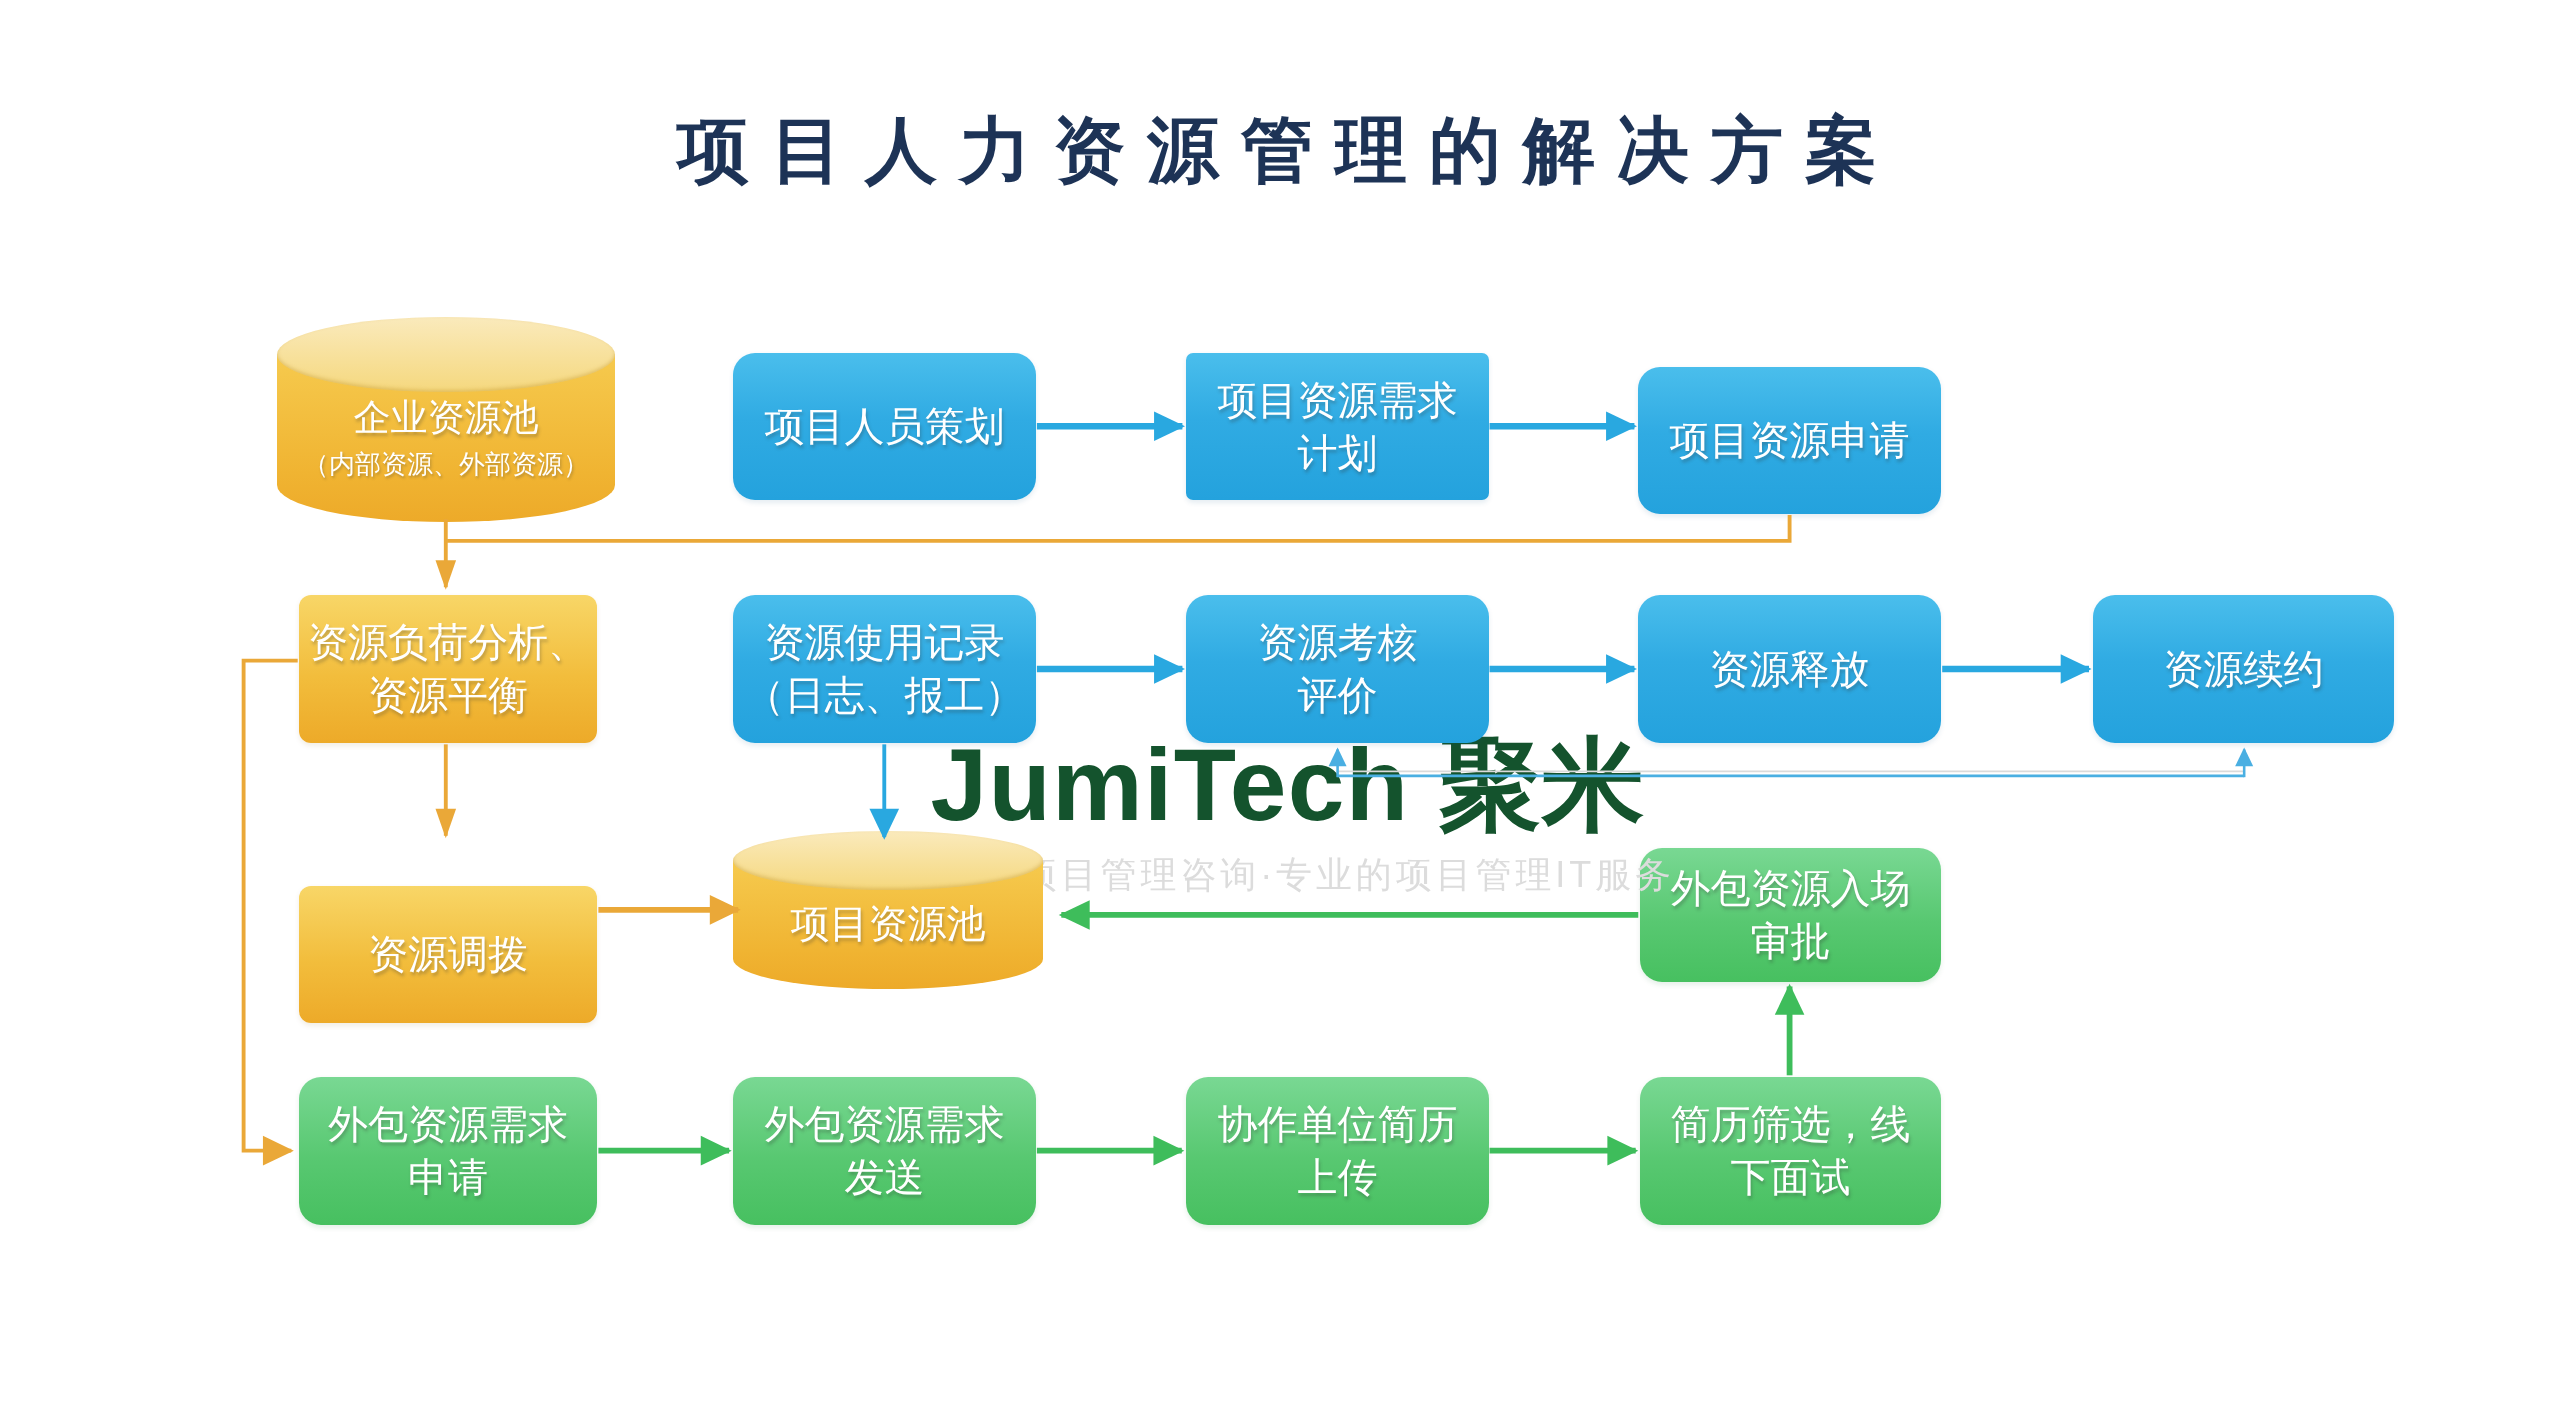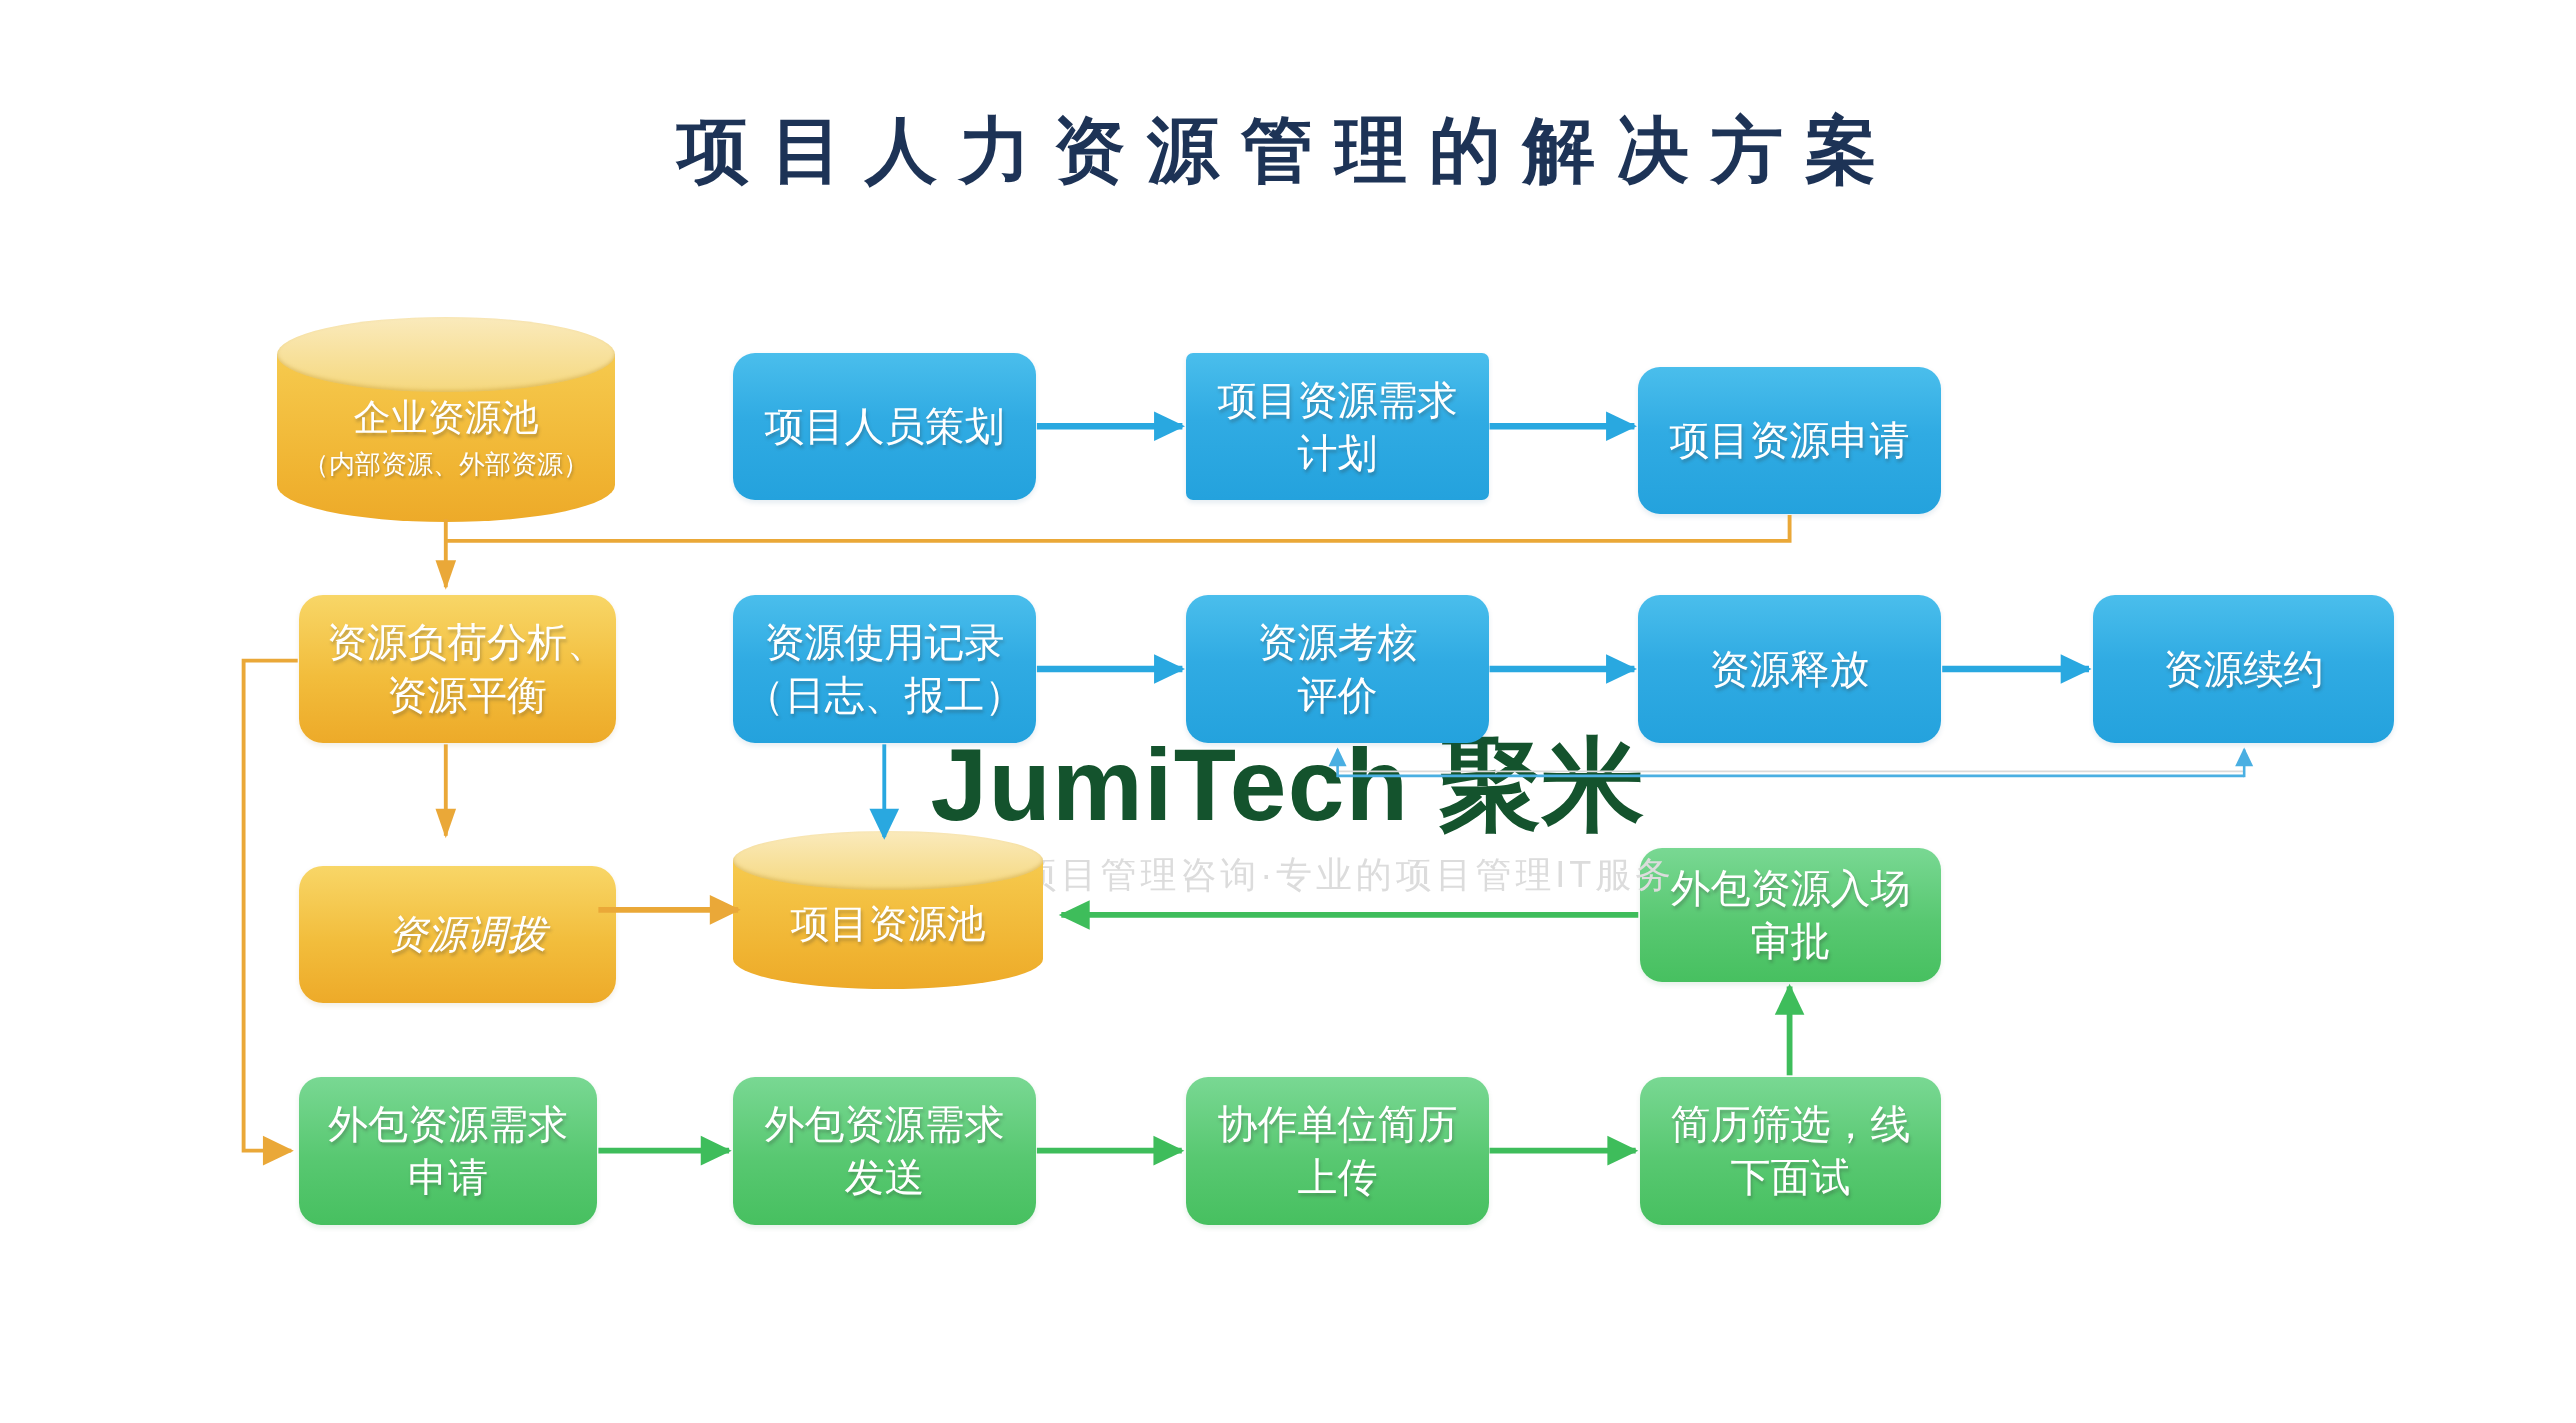--- a/index.html
+++ b/index.html
@@ -25,21 +25,21 @@
   .node {
     position:absolute; z-index:3; border-radius:22px;
     display:flex; align-items:center; justify-content:center;
     text-align:center; color:#ffffff;
   }
   .label { font-size:40px; line-height:1.32; white-space:pre-line;
            text-shadow:1.3px 2.6px 3.2px rgba(50,50,50,0.30); }
   .node.blue   { background:linear-gradient(180deg,#4abeec 0%,#30abe3 45%,#24a2dd 100%);
                  box-shadow:0 2.6px 5.2px rgba(0,80,130,0.10); }
   .node.yellow { background:linear-gradient(180deg,#f8d667 0%,#f2bd3c 55%,#edaa29 100%);
-                 box-shadow:0 2.6px 5.2px rgba(130,90,0,0.10); border-radius:24px;padding-left:19px; }
+                 box-shadow:0 2.6px 5.2px rgba(130,90,0,0.10); border-radius:12px; }
   .node.green  { background:linear-gradient(180deg,#79d893 0%,#58c871 55%,#47c060 100%);
                  box-shadow:0 2.6px 5.2px rgba(0,110,40,0.10); }
 
   
   .cyl { position:absolute; z-index:3; }
   .cyl .cyl-body {
     position:absolute; left:0; right:0; bottom:0;
     background:linear-gradient(180deg,#f6ca4e 0%,#f0b432 70%,#edaa29 100%);
   }
   .cyl .cyl-top {
@@ -68,21 +68,21 @@
 
   
   #n-personnel-planning { left:733px; top:353px;  width:303px; height:147px; }
   #n-demand-plan        { left:1186px; top:353px;  width:303px; height:147px;border-radius:7px; }
   #n-resource-apply     { left:1638px; top:367px;  width:303px; height:147px; }
   #n-load-analysis      { left:299px;  top:595px;  width:298px; height:148px; }
   #n-usage-record       { left:733px; top:595px;  width:303px; height:148px; }
   #n-assessment         { left:1186px; top:595px;  width:303px; height:148px; }
   #n-release            { left:1638px; top:595px;  width:303px; height:148px; }
   #n-renewal            { left:2093px; top:595px;  width:301px; height:148px; }
-  #n-transfer           { left:299px;  top:866px; width:298px; height:137px;font-style:italic; }
+  #n-transfer           { left:299px;  top:886px; width:298px; height:137px; }
   #n-onboarding         { left:1640px; top:848px; width:301px; height:134px; z-index:1; }
   #n-outsource-apply    { left:299px;  top:1077px; width:298px; height:148px; }
   #n-outsource-send     { left:733px; top:1077px; width:303px; height:148px; }
   #n-resume-upload      { left:1186px; top:1077px; width:303px; height:148px; }
   #n-resume-screening   { left:1640px; top:1077px; width:301px; height:148px; }
 
   
   #connectors { position:absolute; left:0; top:0; z-index:4; pointer-events:none; }
 </style>
 </head>

